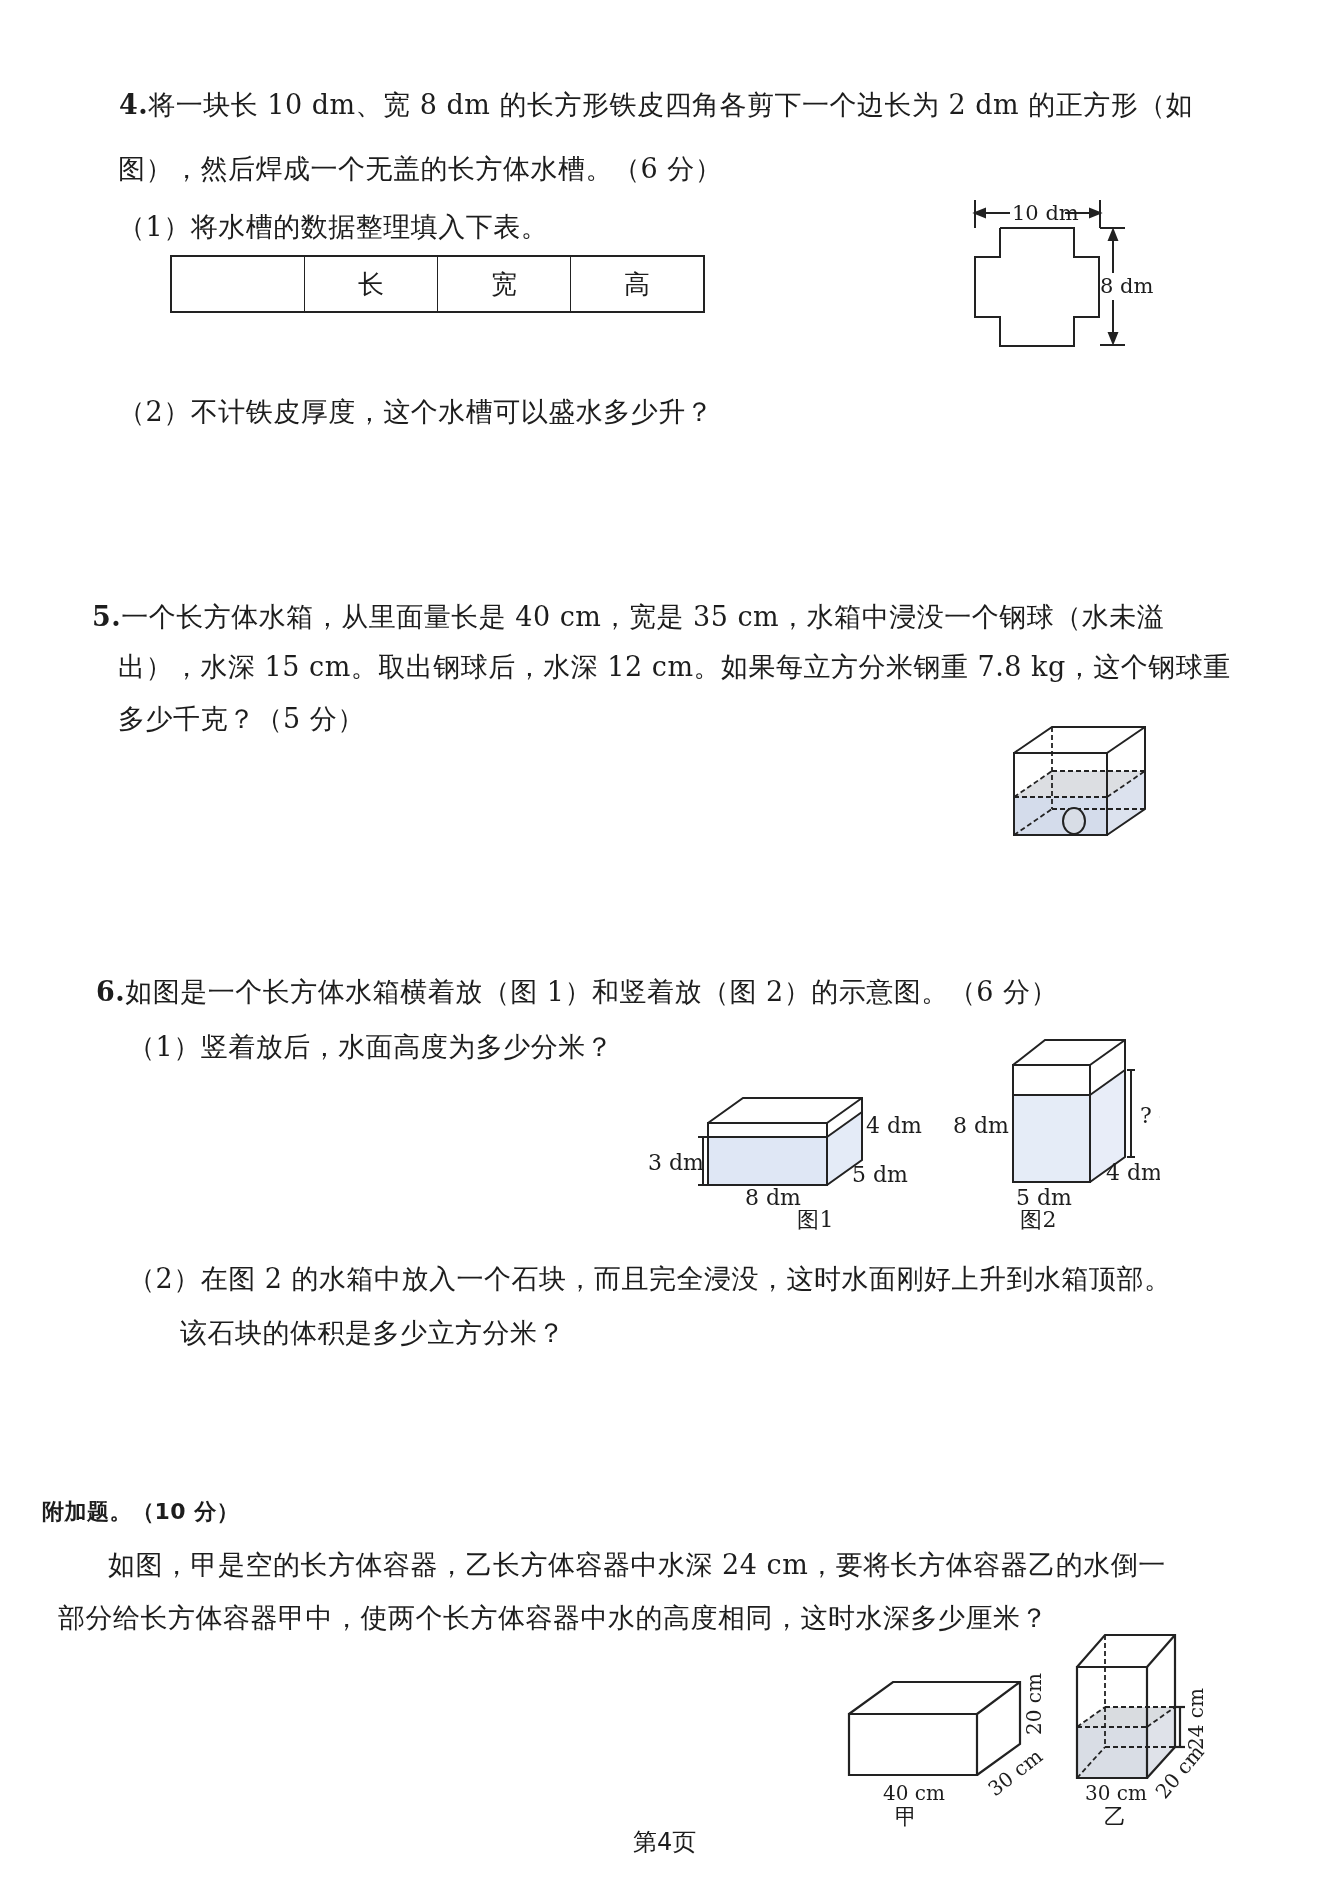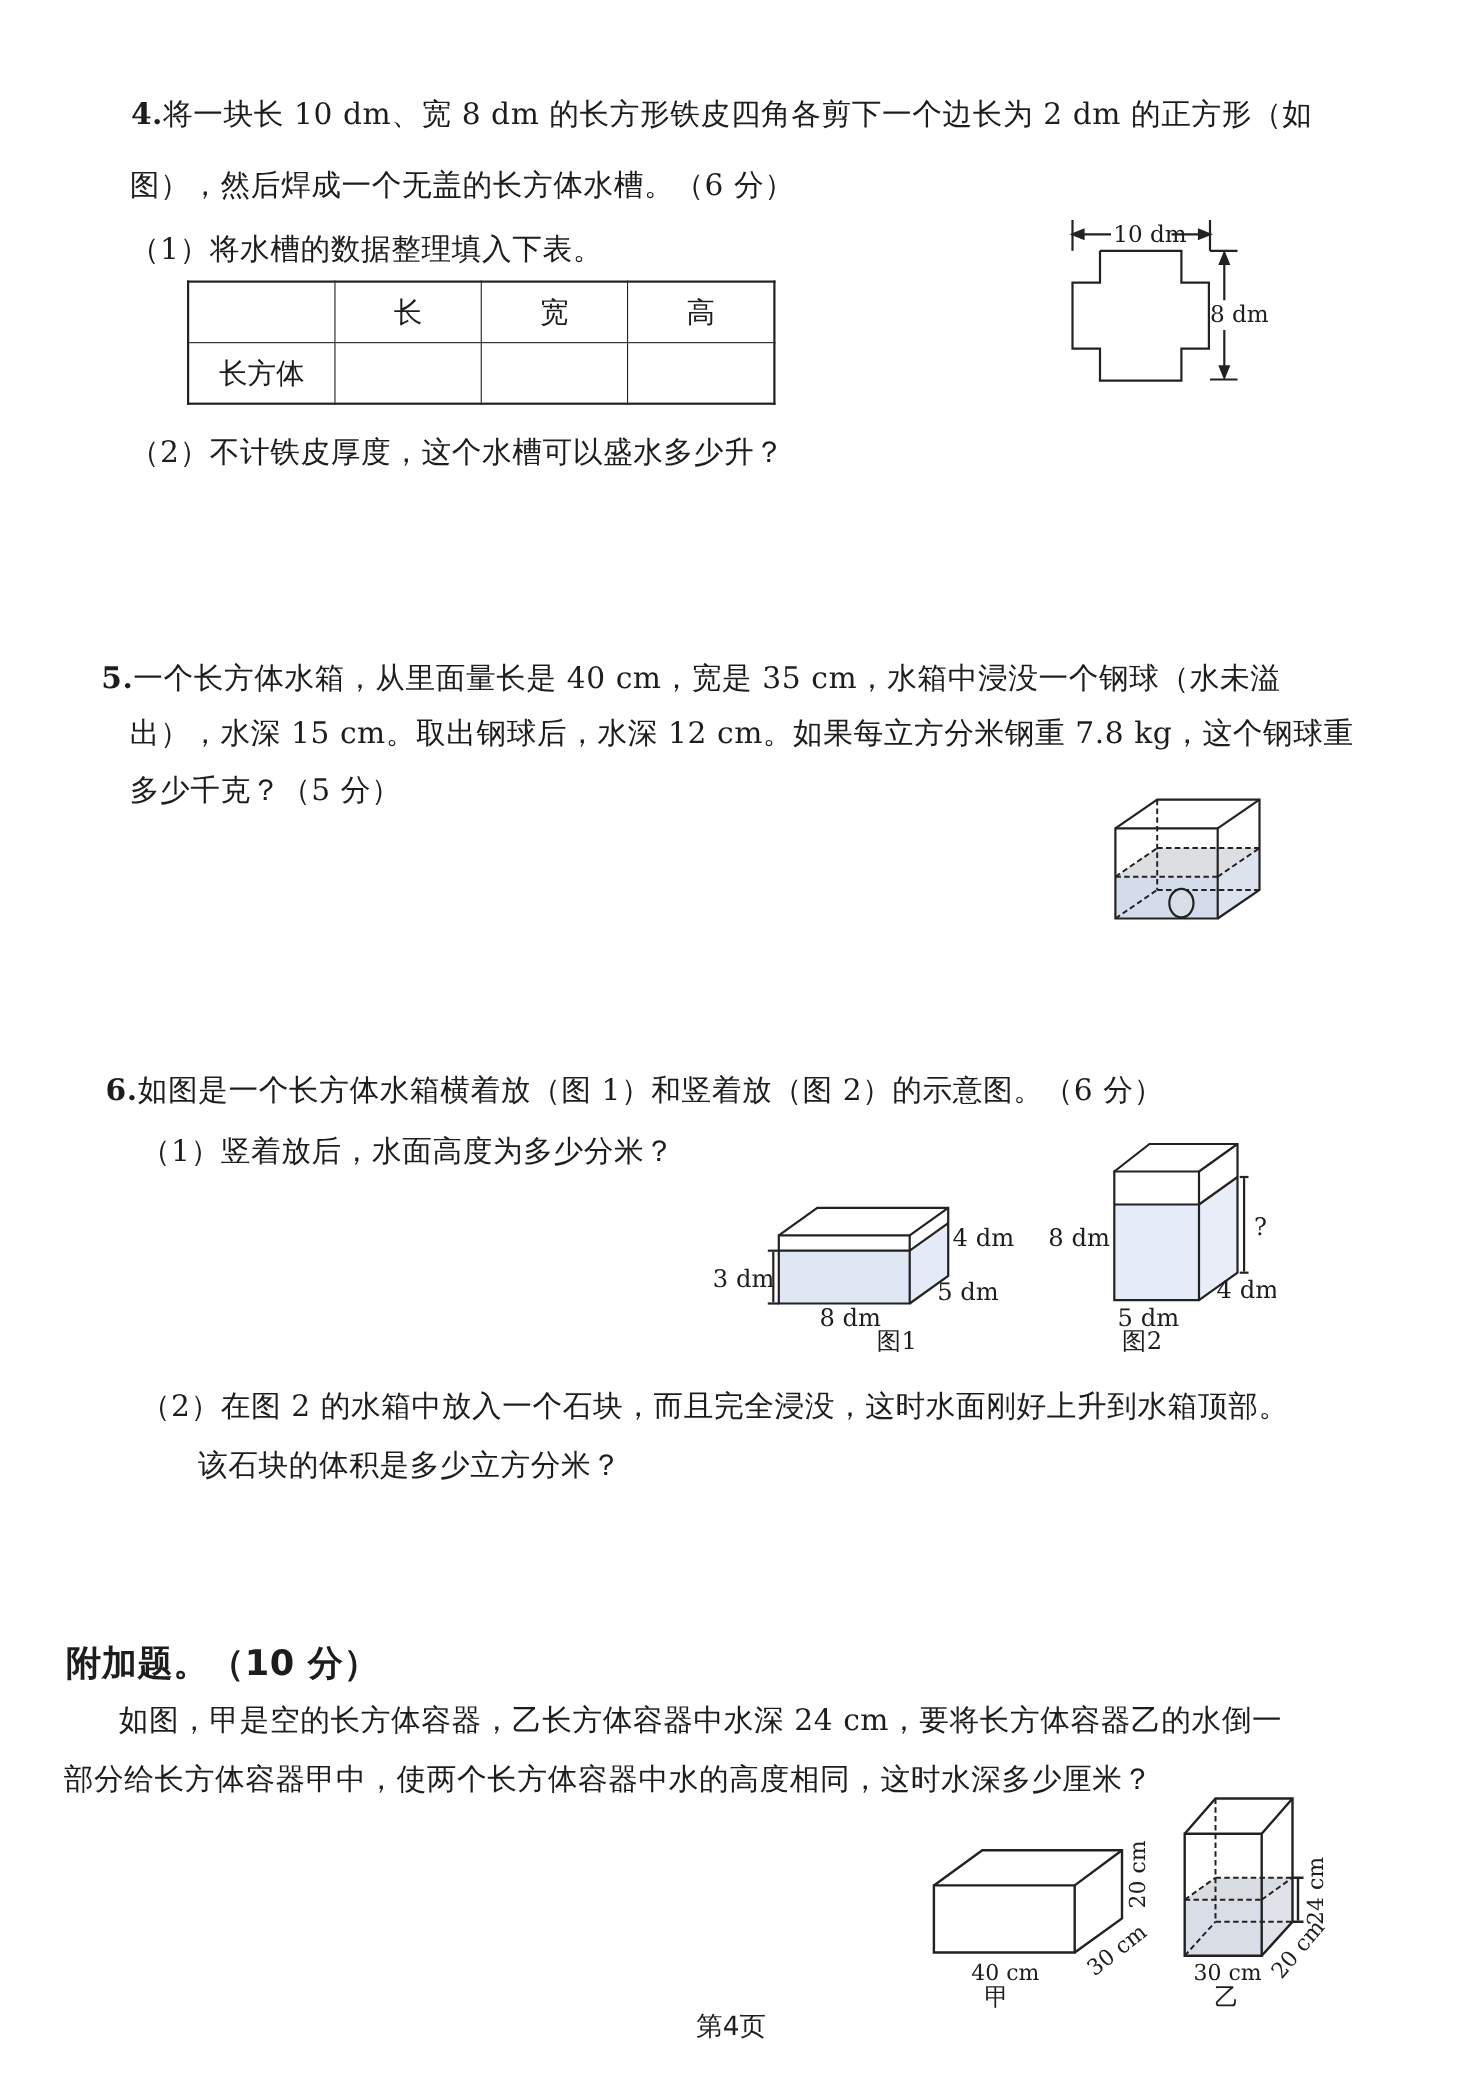--- a/index.html
+++ b/index.html
@@ -24,26 +24,20 @@
 <div class="line" style="left:118px;top:152px;">图），然后焊成一个无盖的长方体水槽。（6 分）</div>
 <div class="line" style="left:118px;top:210px;text-align:right;">（1）将水槽的数据整理填入下表。</div>
 
 <table class="data">
   <tbody>
       <tr>
     <td class="first"></td>
     <td>长</td>
     <td>宽</td>
     <td>高</td>
-  </tr>
-  <tr>
-    <td class="first">长方体</td>
-    <td></td>
-    <td></td>
-    <td></td>
   </tr>
 </tbody>
   </table>
 
 <svg class="abs" style="left:950px;top:195px;" width="220" height="170">
   <g stroke="#222" stroke-width="2" fill="none">
     <line x1="25" y1="5" x2="25" y2="33"></line>
     <line x1="150" y1="5" x2="150" y2="33"></line>
     <line x1="25" y1="18" x2="60" y2="18"></line>
     <line x1="115" y1="18" x2="150" y2="18"></line>
@@ -134,21 +128,21 @@
     <text x="466" y="150" font-size="22">4 dm</text>
     <text x="376" y="175" font-size="22">5 dm</text>
   </g>
 </svg>
 <div class="line" style="left:797px;top:1203px;font-size:22px;">图1</div>
 <div class="line" style="left:1020px;top:1203px;font-size:22px;">图2</div>
 
 <div class="line" style="left:128px;top:1262px;">（2）在图 2 的水箱中放入一个石块，而且完全浸没，这时水面刚好上升到水箱顶部。</div>
 <div class="line" style="left:180px;top:1316px;">该石块的体积是多少立方分米？</div>
 
-<div class="line bonus-title" style="left:60px;top:1495px;font-size:32px;">附加题。（10 分）</div>
+<div class="line bonus-title" style="left:42px;top:1495px;font-size:22px;">附加题。（10 分）</div>
 <div class="line" style="left:108px;top:1548px;text-align:center;">如图，甲是空的长方体容器，乙长方体容器中水深 24 cm，要将长方体容器乙的水倒一</div>
 <div class="line" style="left:58px;top:1601px;">部分给长方体容器甲中，使两个长方体容器中水的高度相同，这时水深多少厘米？</div>
 
 <svg class="abs" style="left:835px;top:1625px;" width="380" height="200">
 
   <g>
     <g stroke="#222" stroke-width="2.2" fill="none">
       <polygon points="14,89 142,89 142,150 14,150"></polygon>
       <polyline points="14,89 58,57 185,57 185,119 142,150"></polyline>
       <line x1="142" y1="89" x2="185" y2="57"></line>

